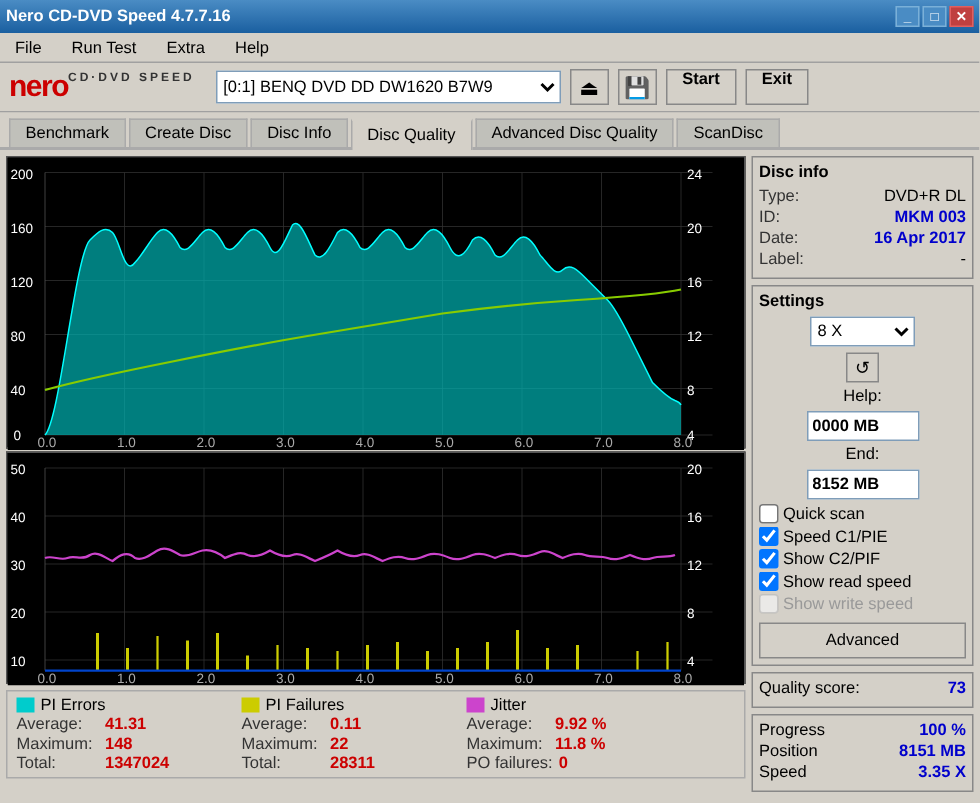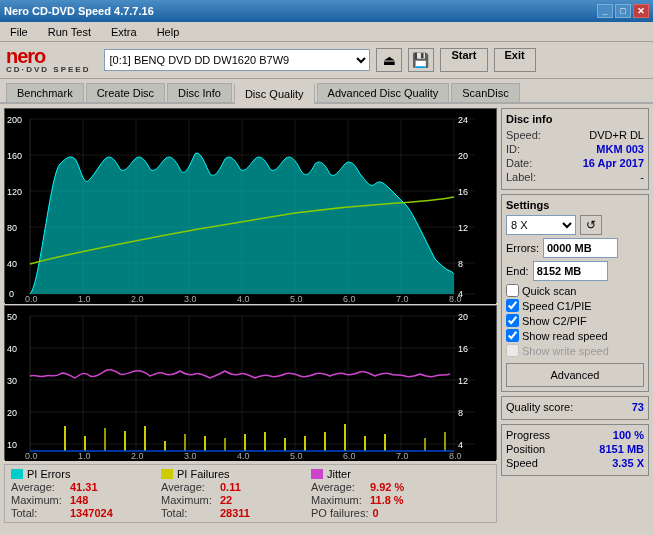--- a/index.html
+++ b/index.html
@@ -17,21 +17,21 @@
     
     .menu-bar { background: #d4d0c8; border-bottom: 1px solid #a0a0a0; height: 20px; display: flex; align-items: center; padding: 0 4px; gap: 8px; }
     .menu-item { padding: 2px 6px; font-size: 11px; cursor: pointer; }
 
     
     .main { display: flex; flex-direction: column; height: calc(535px - 22px - 20px); }
 
     
     .toolbar { background: #d4d0c8; padding: 4px 6px; display: flex; align-items: center; gap: 6px; border-bottom: 1px solid #a0a0a0; }
     .logo-area { display: flex; align-items: center; margin-right: 8px; }
-    .drive-select { height: 22px; font-size: 11px; width: 266px; border: 1px solid #7f9db9; background: white; }
+    .drive-select { height: 22px; font-size: 11px; width: 230px; border: 1px solid #7f9db9; background: white; }
     .toolbar-btn { height: 24px; width: 26px; background: #d4d0c8; border: 1px solid #888; cursor: pointer; display: flex; align-items: center; justify-content: center; font-size: 14px; }
     .toolbar-btn-text { height: 24px; padding: 0 10px; background: #d4d0c8; border: 1px solid #888; cursor: pointer; font-size: 11px; font-weight: bold; }
 
     
     .tabs { display: flex; background: #d4d0c8; padding: 4px 6px 0; gap: 2px; border-bottom: 2px solid #aaa; }
     .tab { padding: 3px 10px; border: 1px solid #aaa; background: #c0c0ba; font-size: 11px; cursor: pointer; border-bottom: none; }
     .tab.active { background: #d4d0c8; border-top: 2px solid #d4d0c8; margin-bottom: -2px; z-index: 1; font-weight: normal; }
 
     
     .content { display: flex; flex: 1; background: #d4d0c8; padding: 4px; gap: 4px; }
@@ -58,21 +58,21 @@
     .info-section { background: #d4d0c8; border: 1px solid #888; padding: 4px; }
     .info-title { font-weight: bold; font-size: 11px; margin-bottom: 4px; }
     .info-row { display: flex; justify-content: space-between; margin-bottom: 2px; }
     .info-label { color: #333; }
     .info-value { color: #0000cc; font-weight: bold; }
     .info-value-plain { color: #000; }
 
     .settings-section { background: #d4d0c8; border: 1px solid #888; padding: 4px; }
     .settings-title { font-weight: bold; font-size: 11px; margin-bottom: 4px; }
     
-    .settings-row { display: flex; align-items: center; gap: 4px; margin-bottom: 3px; }
+    .settings-row { display: flex; align-items: center; gap: 4px; margin-bottom: 3px; flex-direction: column; }
     .settings-select { height: 20px; width: 70px; font-size: 11px; border: 1px solid #7f9db9; background: white; }
     .settings-input { height: 20px; width: 70px; font-size: 11px; border: 1px solid #7f9db9; background: white; padding: 1px 3px; font-weight: bold; }
     .settings-label { font-size: 11px; }
     
     .checkbox-row { display: flex; align-items: center; gap: 3px; margin-bottom: 2px; }
     .checkbox-row input[type="checkbox"] { width: 13px; height: 13px; }
     .checkbox-label { font-size: 11px; }
     .checkbox-label.disabled { color: #999; }
     
     .advanced-btn { width: 100%; height: 24px; background: #d4d0c8; border: 1px solid #888; cursor: pointer; font-size: 11px; text-align: center; margin-top: 4px; }
@@ -98,21 +98,21 @@
   <span class="menu-item">File</span>
   <span class="menu-item">Run Test</span>
   <span class="menu-item">Extra</span>
   <span class="menu-item">Help</span>
 </div>
 
 <div class="main">
 
   <div class="toolbar">
     <div class="logo-area">
-      <div style="display:flex;flex-direction:column;line-height:1;justify-content:space-between;">
+      <div style="display:flex;flex-direction:row;line-height:1;justify-content:space-between;">
         <span style="font-size:20px;font-weight:900;color:#cc0000;font-family:Arial;letter-spacing:-1px;">nero</span>
         <span style="font-size:8px;color:#333;letter-spacing:2px;font-weight:bold;">CD·DVD SPEED</span>
       </div>
     </div>
     <select class="drive-select">
       <option>[0:1]  BENQ DVD DD DW1620 B7W9</option>
     </select>
     <div class="toolbar-btn" title="Eject">⏏</div>
     <div class="toolbar-btn" title="Save">💾</div>
     <div class="toolbar-btn-text">Start</div>
@@ -353,21 +353,21 @@
           </div>
         </div>
       </div>
     </div>
 
     <div class="right-panel">
 
       <div class="info-section">
         <div class="info-title">Disc info</div>
         <div class="info-row">
-          <span class="info-label">Speed:</span>
+          <span class="info-label">Type:</span>
           <span class="info-value-plain">DVD+R DL</span>
         </div>
         <div class="info-row">
           <span class="info-label">ID:</span>
           <span class="info-value">MKM 003</span>
         </div>
         <div class="info-row">
           <span class="info-label">Date:</span>
           <span class="info-value">16 Apr 2017</span>
         </div>
@@ -379,21 +379,21 @@
 
       <div class="settings-section">
         <div class="settings-title">Settings</div>
         <div class="settings-row">
           <select class="settings-select">
             <option>8 X</option>
           </select>
           <div class="toolbar-btn" style="width:22px;height:20px;font-size:12px;">↺</div>
         </div>
         <div class="settings-row">
-          <span class="settings-label">Errors:</span>
+          <span class="settings-label">Help:</span>
           <input type="text" class="settings-input" style="width: 75px;" value="0000 MB">
         </div>
         <div class="settings-row">
           <span class="settings-label">End:</span>
           <input type="text" class="settings-input" style="width: 75px;" value="8152 MB">
         </div>
         <div class="checkbox-row">
           <input type="checkbox" id="qs" style="">
           <label class="checkbox-label" for="qs">Quick scan</label>
         </div>

